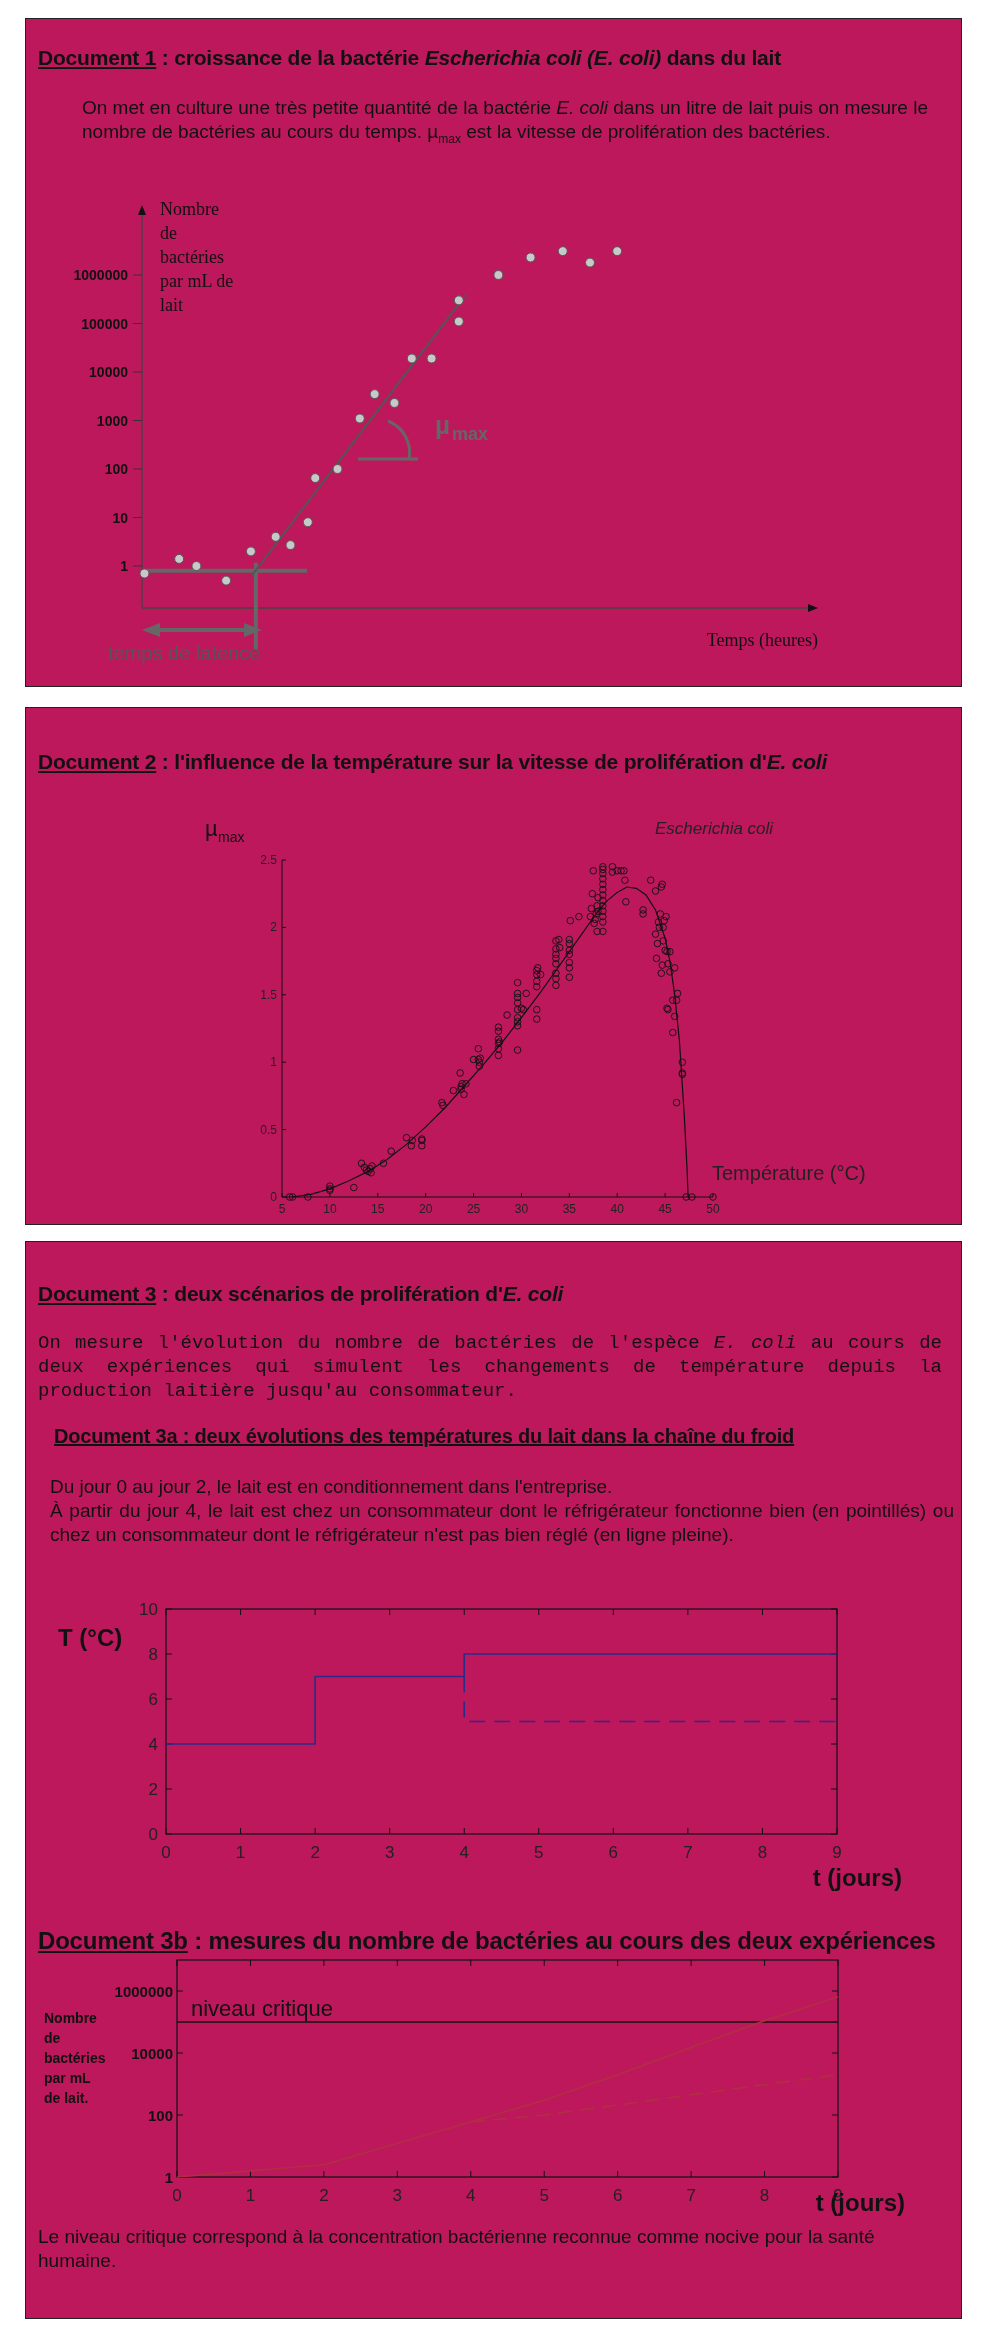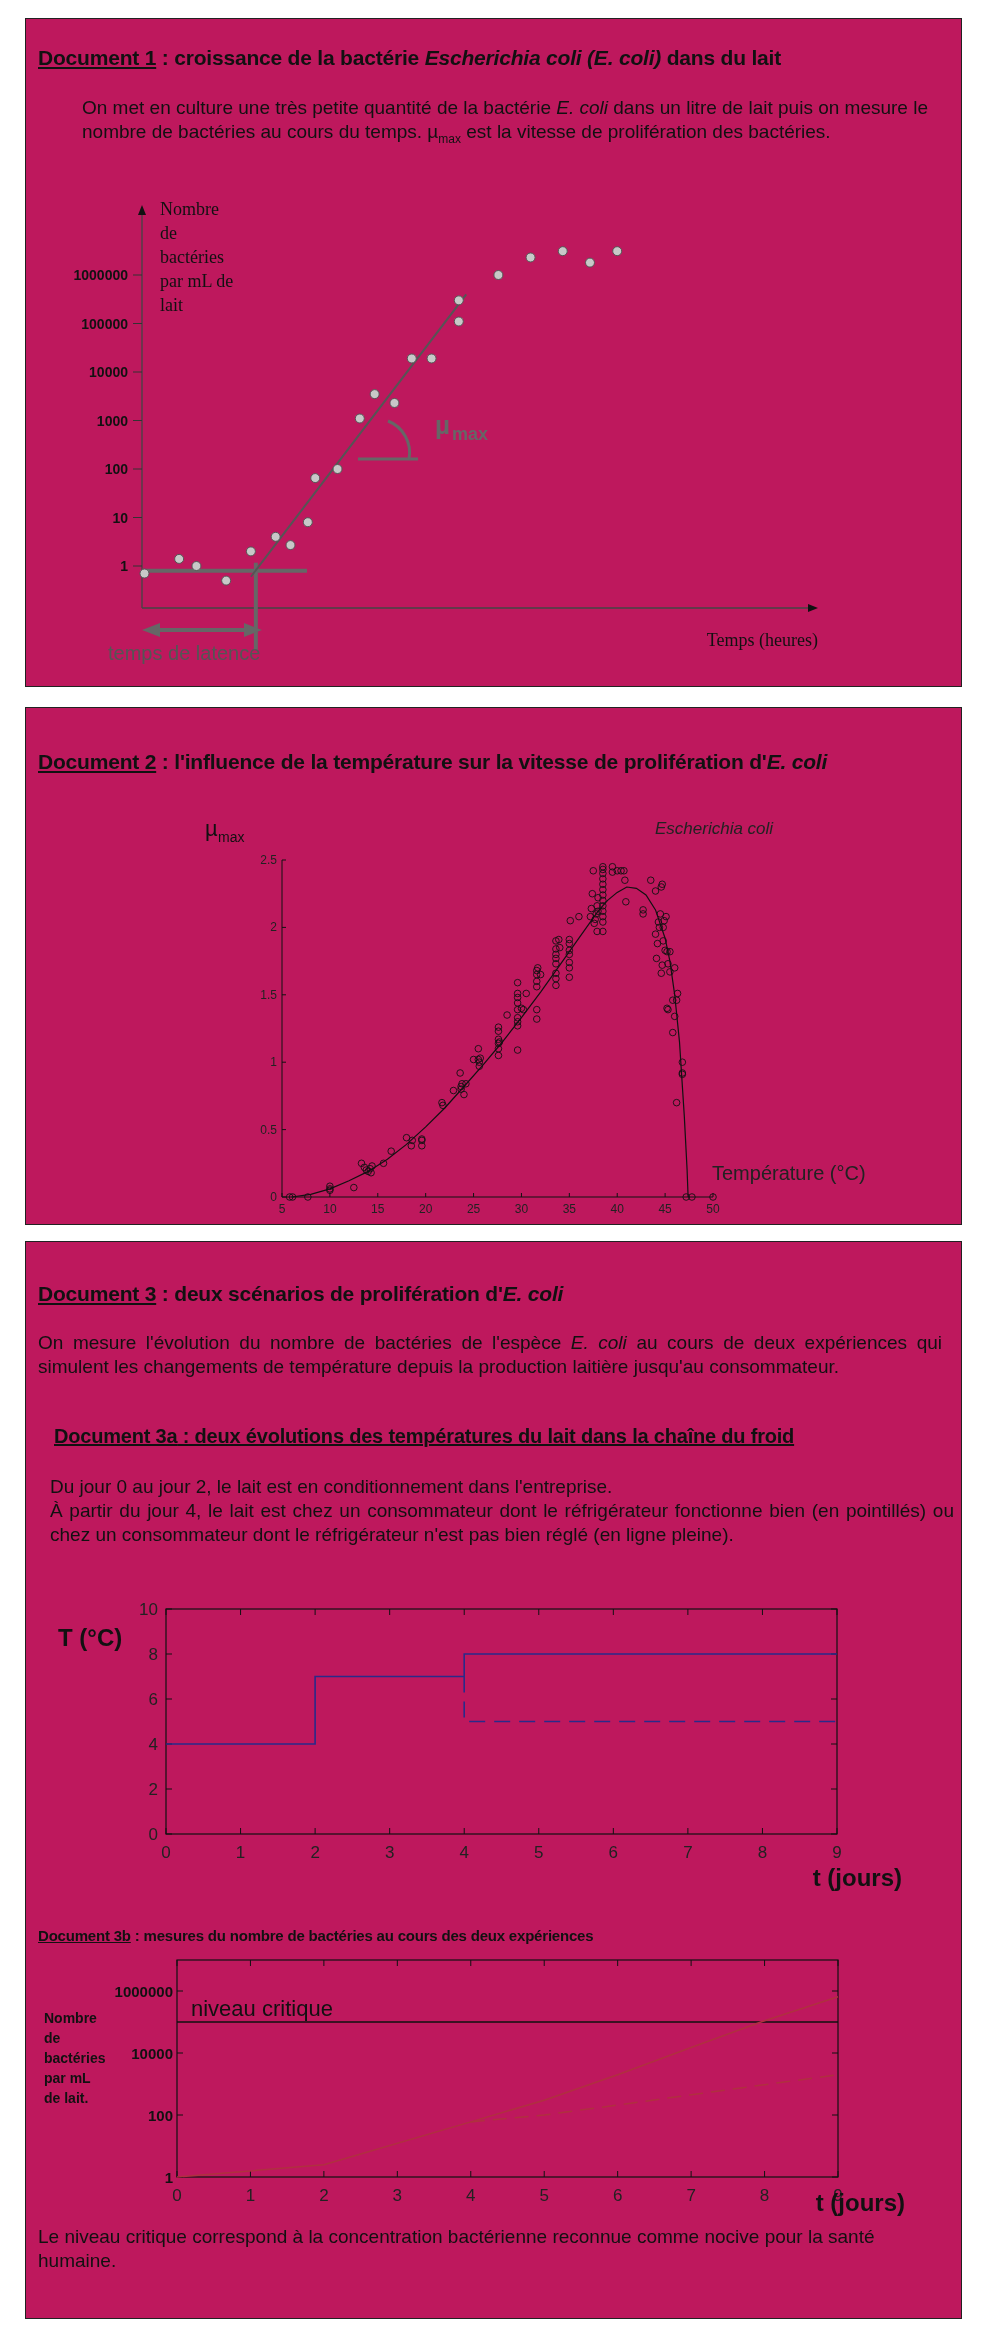--- a/index.html
+++ b/index.html
@@ -283,31 +283,31 @@
     <text x="205" y="136" font-size="22" fill="#111">µ</text>
     <text x="218" y="142" font-size="14" fill="#111">max</text>
     <text x="655" y="134" font-size="17" font-style="italic" fill="#222">Escherichia coli</text>
     <text x="712" y="480" font-size="20" fill="#222">Température (°C)</text>
   </svg>
 
 <div class="box" style="top:1241px; height:1078px;padding-left:33px;">
   <div class="abs title" style="left:12px; top:40px;">
     <u>Document 3</u><span> : deux scénarios de prolifération d'</span><i>E. coli</i>
   </div>
-  <div class="abs para justify" style="left:12px; top:89px; width:904px;">
+  <div class="abs para justify" style="left:12px; top:89px; width:904px;font-family:Liberation Mono, monospace;">
     <span>On mesure l'évolution du nombre de bactéries de l'espèce </span><i>E. coli</i><span> au cours de deux expériences qui simulent les changements de température depuis la production laitière jusqu'au consommateur.</span>
   </div>
   <div class="abs title" style="left:28px; top:183px; font-size:20px;text-decoration:underline;">
     <u>Document 3a</u><span> : deux évolutions des températures du lait dans la chaîne du froid</span>
   </div>
   <div class="abs para justify" style="left:24px; top:233px; width:904px;">
     <div>Du jour 0 au jour 2, le lait est en conditionnement dans l'entreprise.</div>
     <div>À partir du jour 4, le lait est chez un consommateur dont le réfrigérateur fonctionne bien (en pointillés) ou chez un consommateur dont le réfrigérateur n'est pas bien réglé (en ligne pleine).</div>
   </div>
-  <div class="abs title" style="left:12px; top:685px; font-size:15px;">
+  <div class="abs title" style="left:12px; top:685px; font-size:24px;">
     <u>Document 3b</u><span> : mesures du nombre de bactéries au cours des deux expériences</span>
   </div>
   <div class="abs para" style="left:12px; top:983px; width:904px;">Le niveau critique correspond à la concentration bactérienne reconnue comme nocive pour la santé humaine.</div>
 </div>
 
 <svg id="chart3a" class="abs" style="left:0; top:1590px;" width="987" height="330">
     <rect x="166" y="19" width="671" height="225" fill="none" stroke="#111" stroke-width="1.2"></rect>
     <line x1="166" y1="244" x2="166" y2="238" stroke="#111"></line>
     <line x1="166" y1="19" x2="166" y2="25" stroke="#111"></line>
     <text x="166" y="268" text-anchor="middle" font-size="17" fill="#222">0</text>

